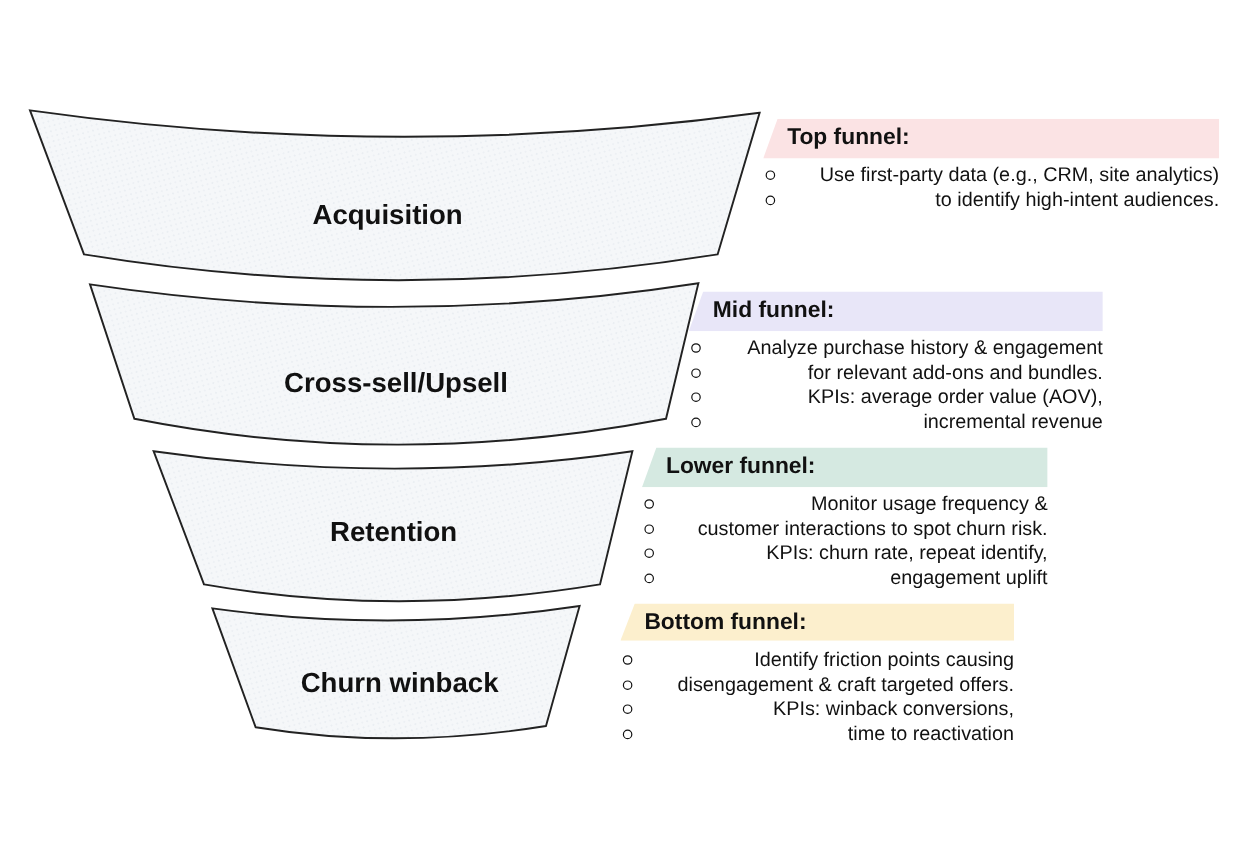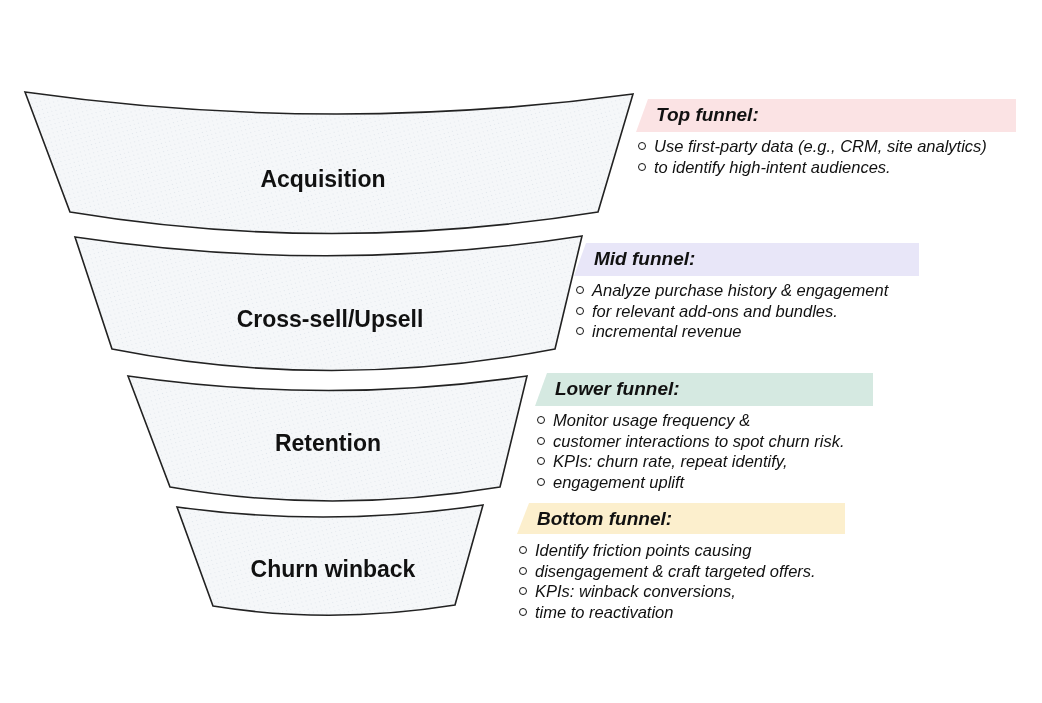--- a/index.html
+++ b/index.html
@@ -1,25 +1,25 @@
 <!DOCTYPE html>
 <html><head>
   <meta charset="utf-8">
   <style>
     html, body { margin: 0; padding: 0; background: #ffffff; }
     body { width: 1042px; height: 703px; position: relative; overflow: hidden;
            font-family: "Liberation Sans", sans-serif; }
     #diagram { position: absolute; left: 0; top: 0; }
     .stage-label { font-family: "Liberation Sans", sans-serif; font-weight: bold; font-size: 23px; fill: #111; }
-    .panel { position: absolute; font-style: italic; }
+    .panel { position: absolute; }
     .panel-header { position: relative; height: 33px; }
     .panel-header .bg { position: absolute; inset: 0; }
     .panel-title { position: absolute; left: 20px; top: 5px; font-weight: bold; font-size: 19px; color: #111; white-space: nowrap; }
     .bullets { list-style: none; margin: 4px 0 0 0; padding: 0; }
-    .bullets li { position: relative; font-size: 16.5px; line-height: 20.5px; color: #111; padding-left: 18px; white-space: nowrap; }
+    .bullets li { position: relative; font-size: 16.5px; line-height: 20.5px; color: #111; padding-left: 18px; white-space: nowrap; text-align: right; }
     .bullets li .dot { position: absolute; left: 2px; top: 6px; width: 6px; height: 6px; border: 1.4px solid #111; border-radius: 50%; }
   </style>
 </head>
 <body>
 
 <svg id="diagram" width="1042" height="703">
   <defs>
     <pattern id="texture" width="6" height="6" patternUnits="userSpaceOnUse" patternTransform="rotate(30)">
       <rect width="6" height="6" fill="#f5f7f9"></rect>
       <circle cx="1.5" cy="1.5" r="0.6" fill="#dde3ea"></circle>
@@ -64,20 +64,21 @@
 <div class="panel" style="left:574px; top:243px; width:345px;">
   <div class="panel-header">
     <svg class="bg" width="345" height="33">
       <polygon points="12,0 345,0 345,33 0,33" fill="#e8e6f8"></polygon>
     </svg>
     <span class="panel-title">Mid funnel:</span>
   </div>
   <ul class="bullets">
     <li><span class="dot"></span><span>Analyze purchase history &amp; engagement</span></li>
     <li><span class="dot"></span><span>for relevant add-ons and bundles.</span></li>
+    <li><span class="dot"></span><span>KPIs: average order value (AOV),</span></li>
     <li><span class="dot"></span><span>incremental revenue</span></li>
   </ul>
 </div>
 
 <div class="panel" style="left:535px; top:373px; width:338px;">
   <div class="panel-header">
     <svg class="bg" width="338" height="33">
       <polygon points="12,0 338,0 338,33 0,33" fill="#d5e9e1"></polygon>
     </svg>
     <span class="panel-title">Lower funnel:</span>

